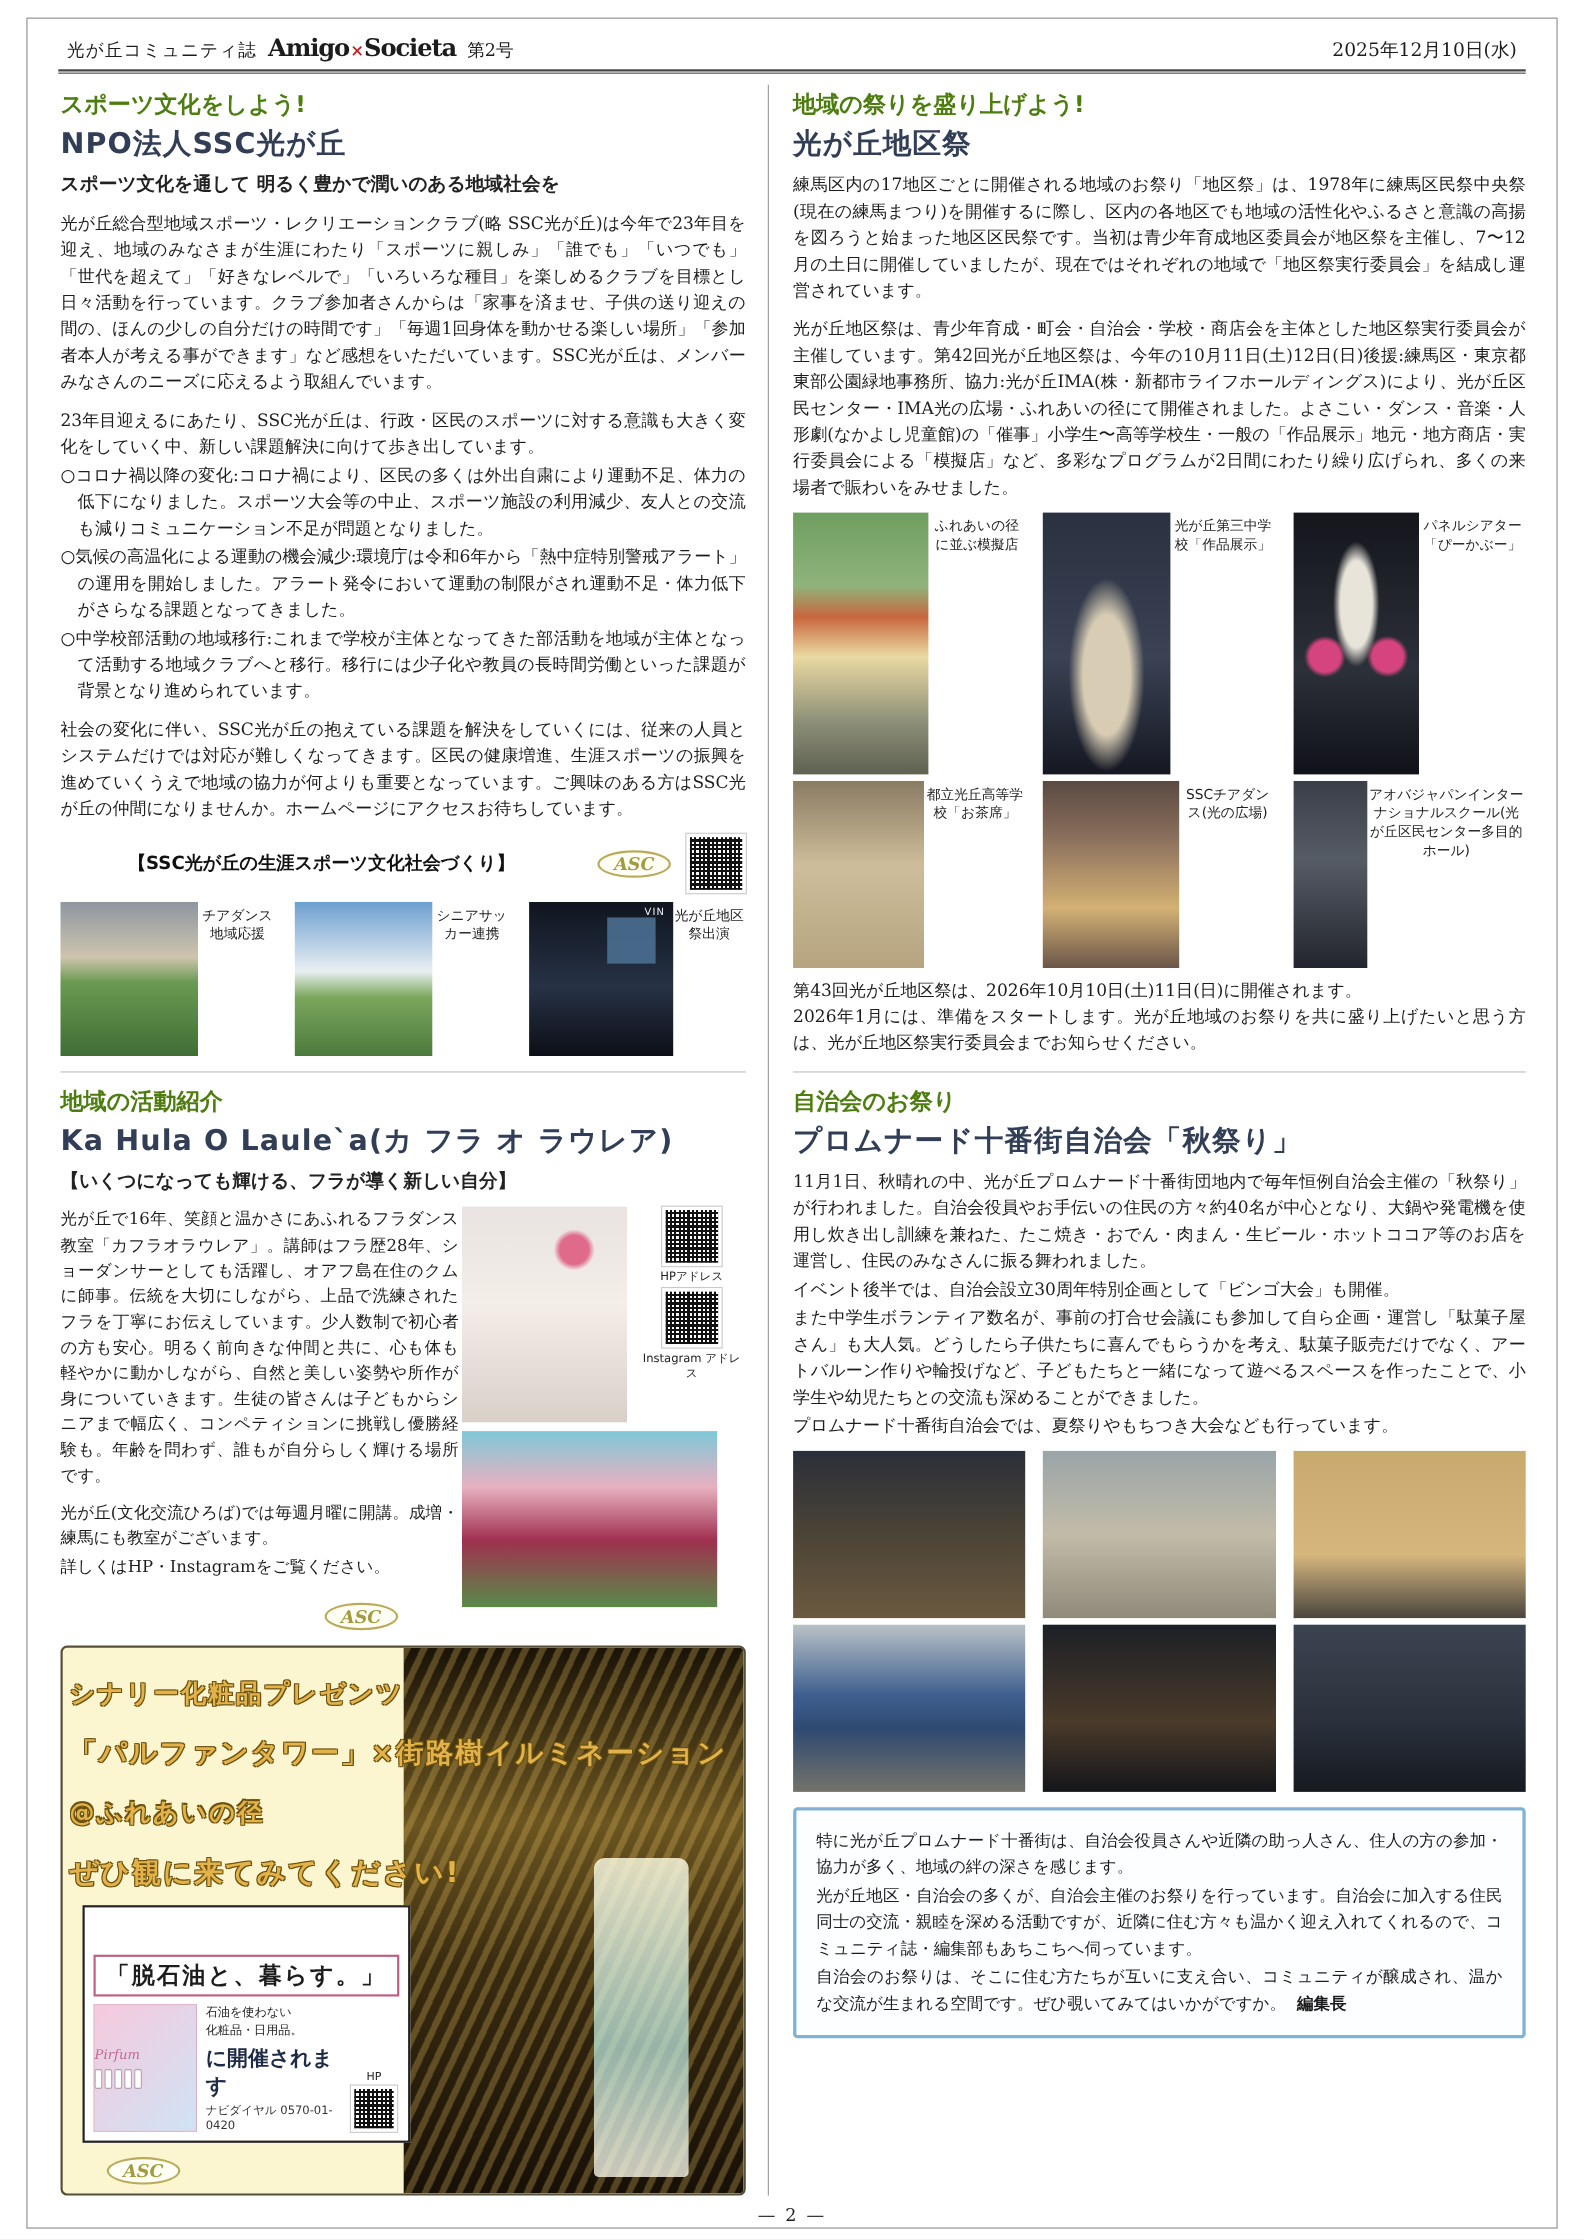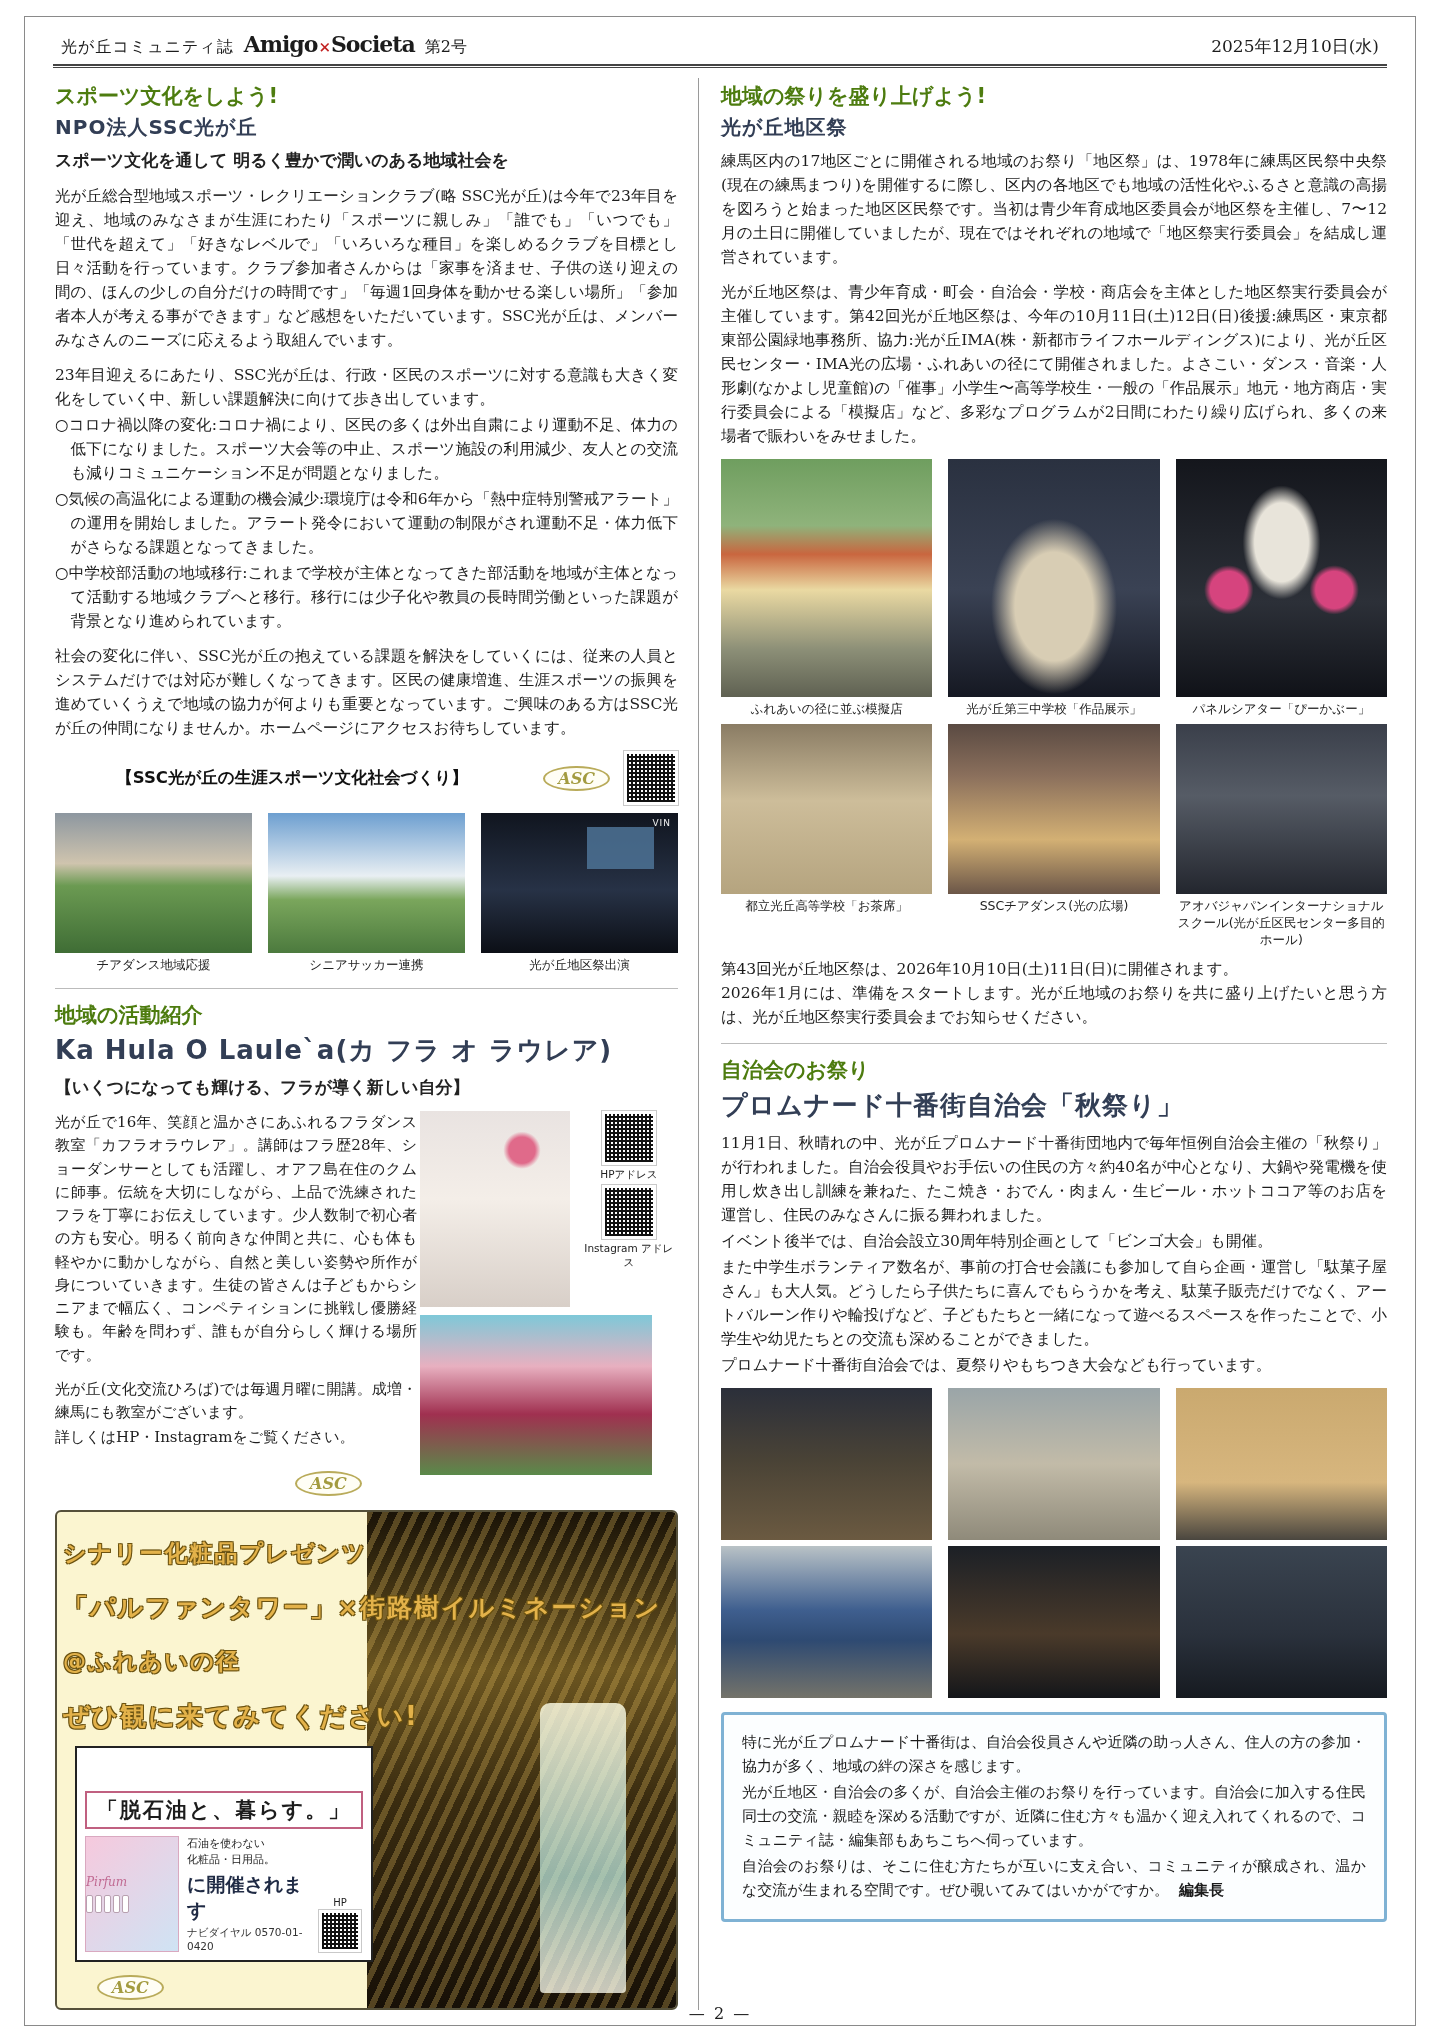--- a/index.html
+++ b/index.html
@@ -23,33 +23,33 @@
 
   
   .cols { display:flex; align-items:stretch; }
   .col-left  { width:645px; padding:4px 20px 0 2px; }
   .vdiv { width:1px; background:#9a9a9a; }
   .col-right { flex:1; padding:4px 0 0 22px; }
   .sep { border:none; border-top:1px solid #bbb; margin:14px 0 12px; }
 
   
   .kicker { font-family:"DejaVu Sans", sans-serif; font-weight:bold; font-size:21px; color:#4d7c0f; margin-bottom:4px; }
-  .title  { font-family:"DejaVu Sans", sans-serif; font-weight:bold; font-size:20px; color:#323e55; margin-bottom:8px; letter-spacing:1px; }
+  .title  { font-family:"DejaVu Sans", sans-serif; font-weight:bold; font-size:26px; color:#323e55; margin-bottom:8px; letter-spacing:1px; }
   .title.small { font-size:26px; }
   .subtitle { font-family:"DejaVu Sans", sans-serif; font-weight:bold; font-size:17px; color:#222; margin-bottom:12px; }
 
   
   .body p { font-size:15.5px; line-height:1.55; text-align:justify; margin-bottom:11px; }
   .body p.tight { margin-bottom:2px; }
   .hang { padding-left:1em; text-indent:-1em; }
   .preline { white-space:pre-line; }
 
   
   .photo-row { display:flex; gap:16px; margin:6px 0 4px; }
-  .photo-block { flex:1; display:flex; flex-direction:column; }
+  .photo-block { flex:1; display:flex; flex-direction:row; }
   .ph { width:100%; background:#c9c9c9; position:relative; }
   .cap { font-family:"DejaVu Sans", sans-serif; font-size:12.5px; color:#222; text-align:center; margin-top:4px; line-height:1.35; }
 
   .ph-cheer   { background:linear-gradient(180deg,#8d97a0 0%,#cfc4ae 36%,#6b9a52 52%,#3f6d35 100%); }
   .ph-soccer  { background:linear-gradient(180deg,#6d9fd0 0%,#e9eff3 45%,#7aa65c 62%,#4c7a3e 100%); }
   .ph-stage   { background:linear-gradient(180deg,#10151f 0%,#273246 55%,#0c0f16 100%); }
   .ph-stage .screen { position:absolute; top:10%; right:12%; width:34%; height:30%; background:#4e7396; opacity:.85; }
   .overlay-label { position:absolute; top:5px; right:7px; color:#eee; font-family:"DejaVu Sans",sans-serif; font-size:9px; letter-spacing:1px; }
 
   .ph-street  { background:linear-gradient(180deg,#6f9e5f 0%,#8fb37b 28%,#c9663f 40%,#ead9a2 55%,#8c8f77 80%,#5f6152 100%); }

